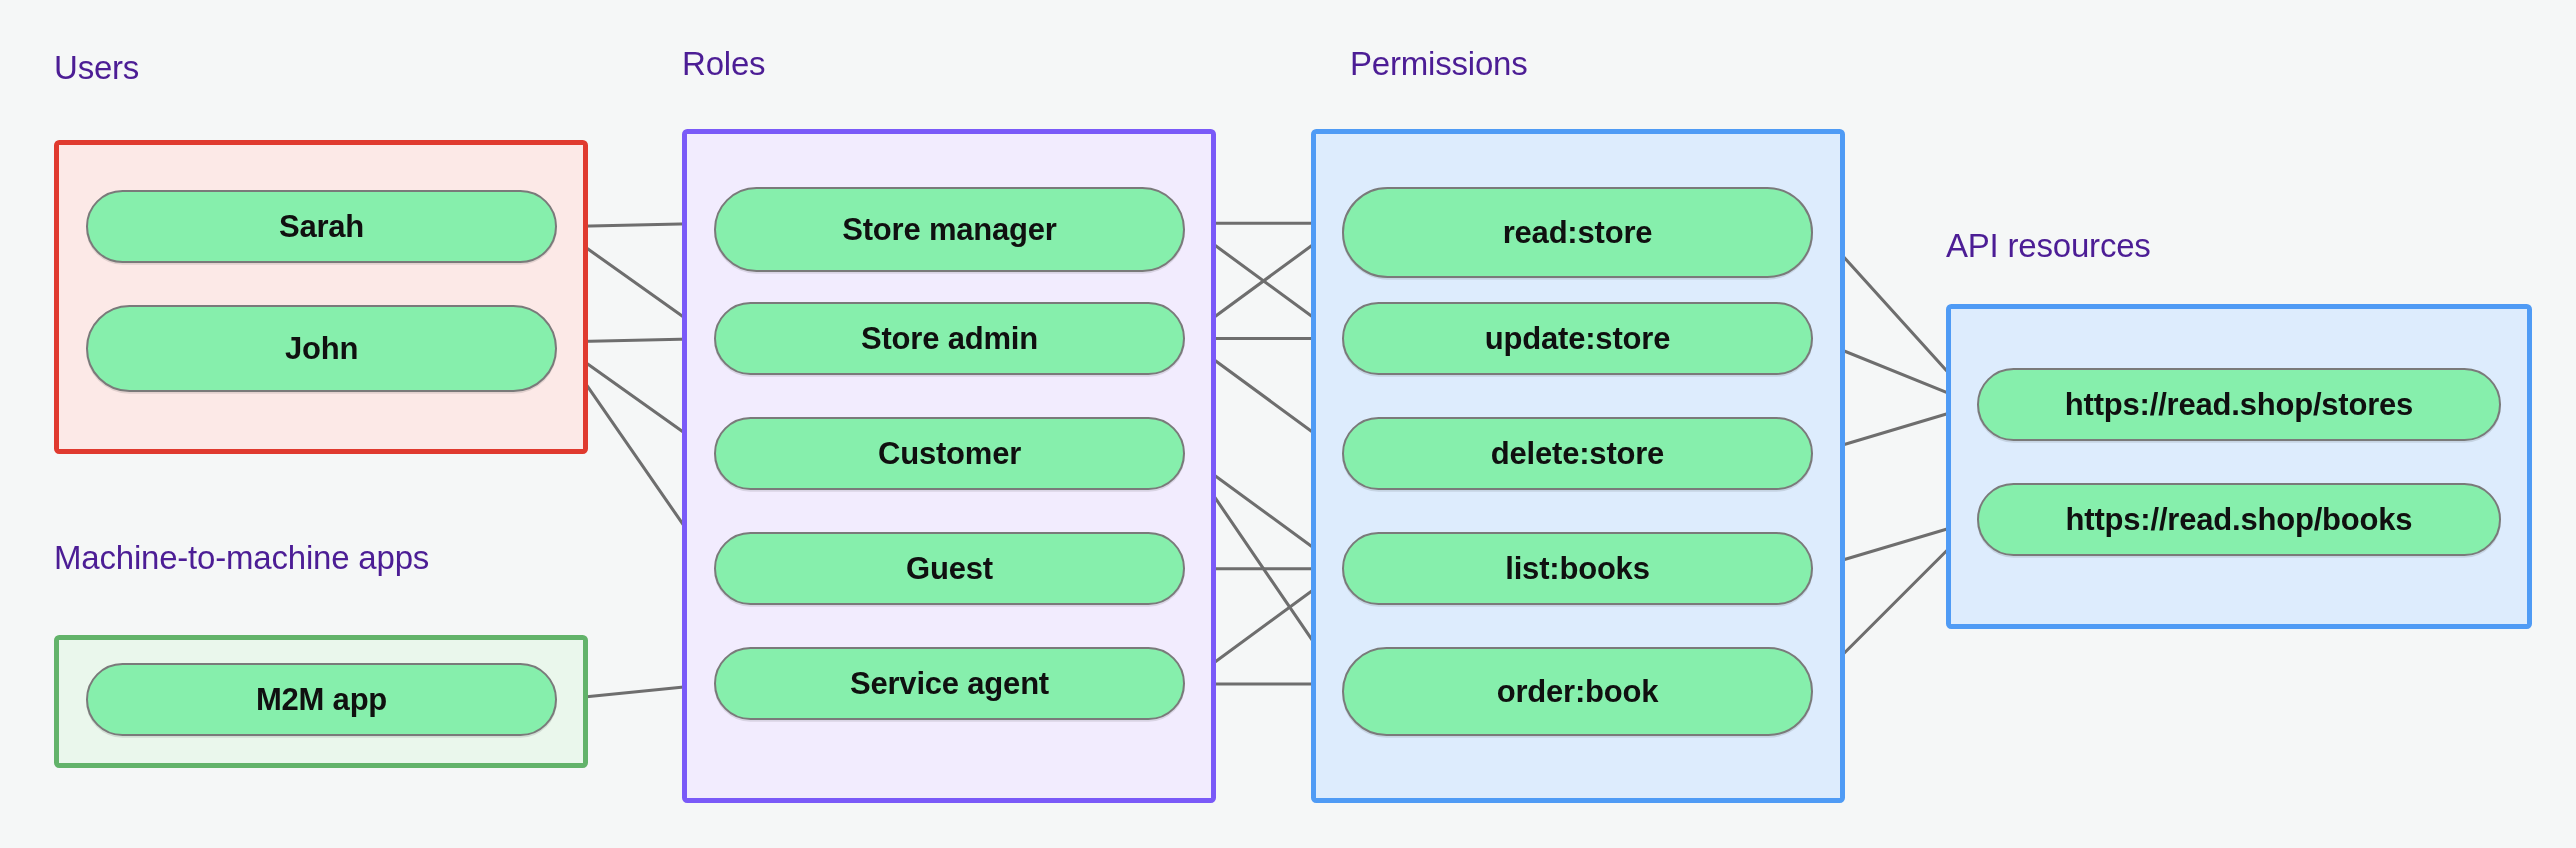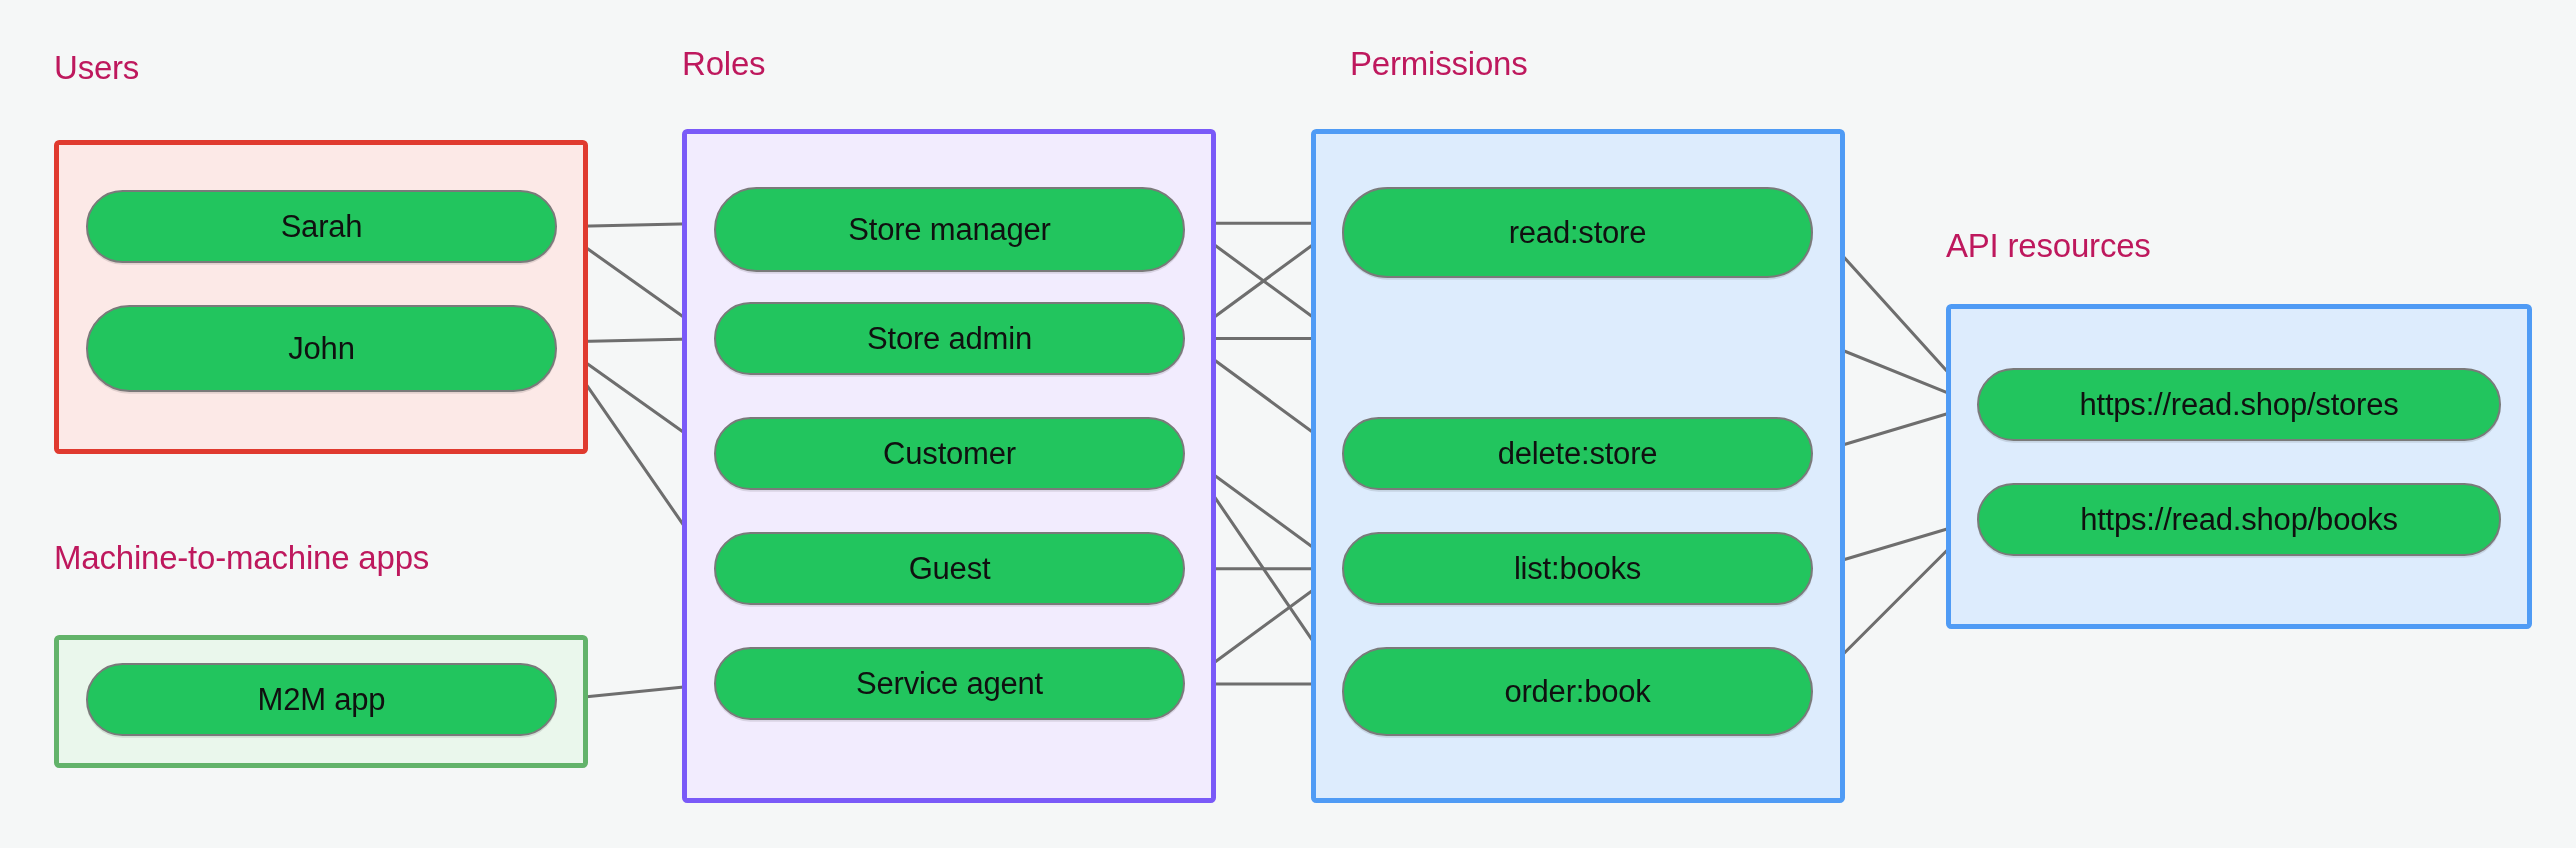--- a/index.html
+++ b/index.html
@@ -25,21 +25,21 @@
     top: 0;
     width: 2576px;
     height: 848px;
     pointer-events: none;
     z-index: 1;
   }
   .group-title {
     position: absolute;
     font-size: 33px;
     line-height: 1;
-    color: #be185d;
+    color: #4c1d95;
     letter-spacing: -0.2px;
     white-space: nowrap;
     z-index: 3;
   }
   .group-box {
     position: absolute;
     box-sizing: border-box;
     border-width: 5.2px;
     border-style: solid;
     border-radius: 5.2px;
@@ -47,32 +47,33 @@
   }
   .group-users   { border-color: #e03a2f; background: #fce9e7; }
   .group-m2m     { border-color: #62b36a; background: #eaf7ec; }
   .group-roles   { border-color: #7a5af8; background: #f2ecfe; }
   .group-perms   { border-color: #4f9bf5; background: #ddecfd; }
   .group-api     { border-color: #4f9bf5; background: #ddecfd; }
 
   .node {
     position: absolute;
     box-sizing: border-box;
-    background: #22c55e;
+    background: #86efac;
     border: 2.6px solid #7a7a7a;
     border-radius: 872px;
     display: flex;
     align-items: center;
     justify-content: center;
     z-index: 4;
     color: #101010;
     font-size: 31px;
     letter-spacing: -0.2px;
     white-space: nowrap;
     box-shadow: 0 1.7px 0 rgba(0,0,0,0.10);
+    font-weight: bold;
   }
   .node-label {
     pointer-events: none;
   }
 </style>
 </head>
 <body>
 
 <div id="canvas">
 
@@ -143,20 +144,23 @@
   </div>
   <div class="node" id="n-service-agent" style="left:714px; top:647px; width:471px; height:73px;">
     <span class="node-label">Service agent</span>
   </div>
 
   <div class="group-title" style="left:1350px; top:47px;">Permissions</div>
   <div class="group-box group-perms" style="left:1311px; top:129px; width:534px; height:674px;"></div>
   <div class="node" id="n-read-store" style="left:1342px; top:187px; width:471px; height:91px;">
     <span class="node-label">read:store</span>
   </div>
+  <div class="node" id="n-update-store" style="left:1342px; top:302px; width:471px; height:73px;">
+    <span class="node-label">update:store</span>
+  </div>
   <div class="node" id="n-delete-store" style="left:1342px; top:417px; width:471px; height:73px;">
     <span class="node-label">delete:store</span>
   </div>
   <div class="node" id="n-list-books" style="left:1342px; top:532px; width:471px; height:73px;">
     <span class="node-label">list:books</span>
   </div>
   <div class="node" id="n-order-book" style="left:1342px; top:647px; width:471px; height:89px;">
     <span class="node-label">order:book</span>
   </div>
 

